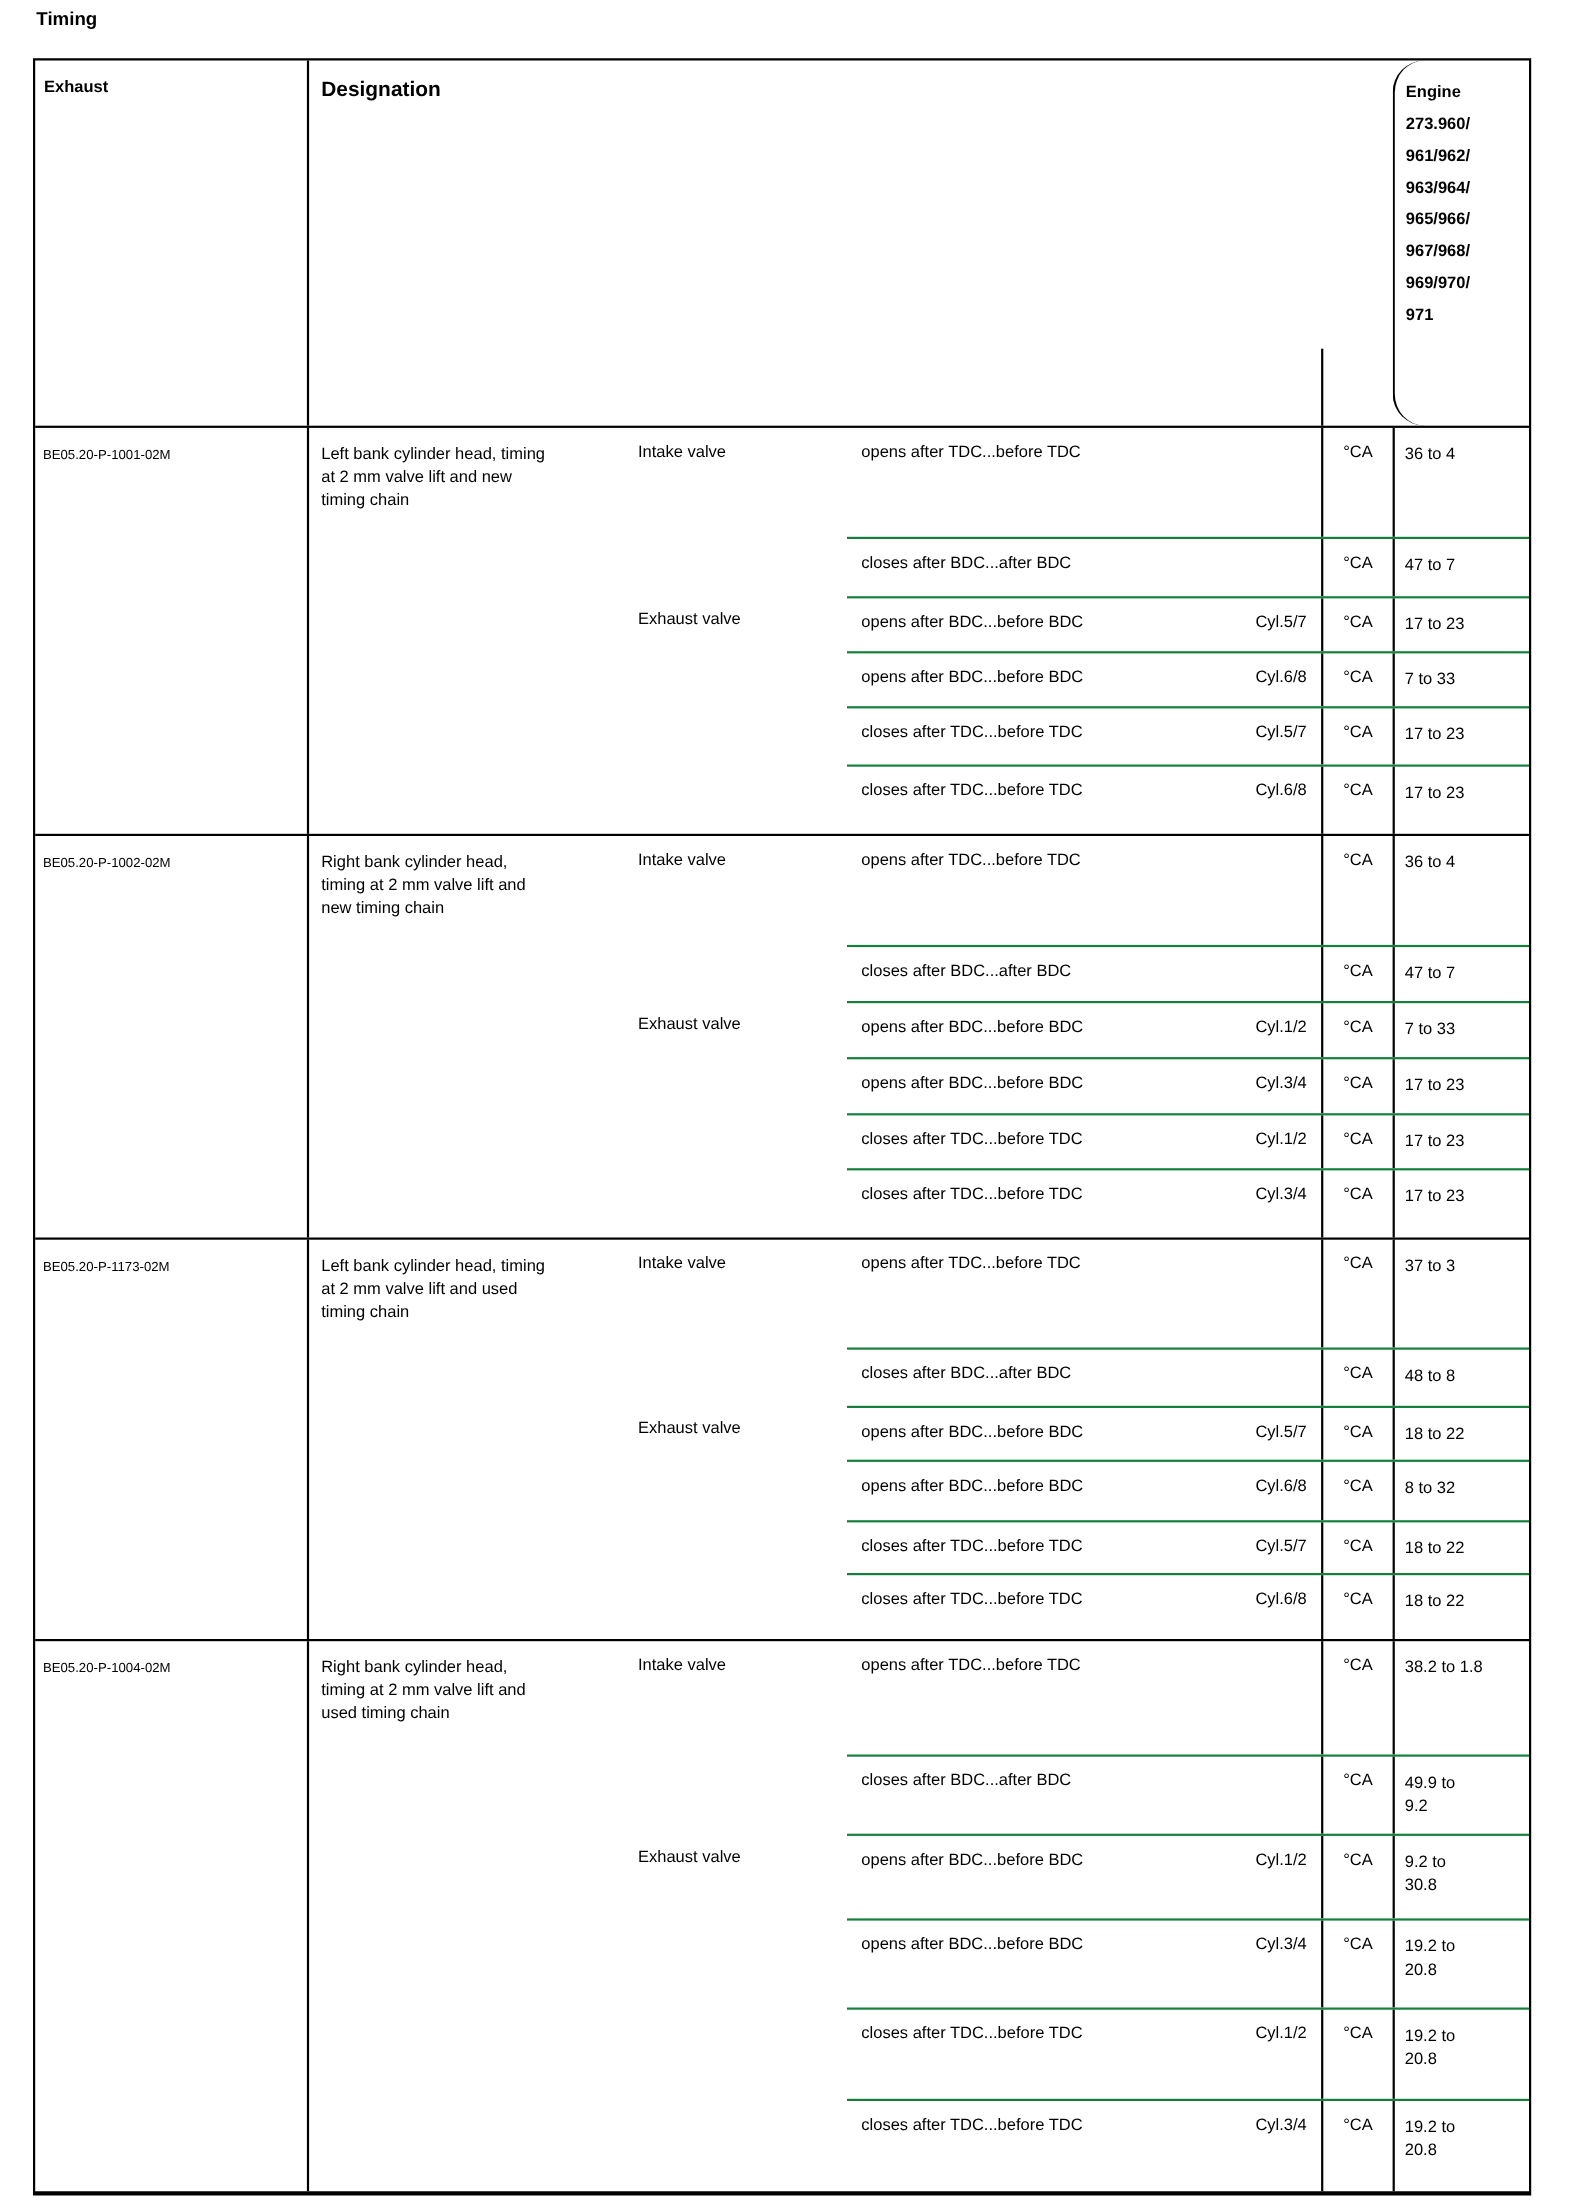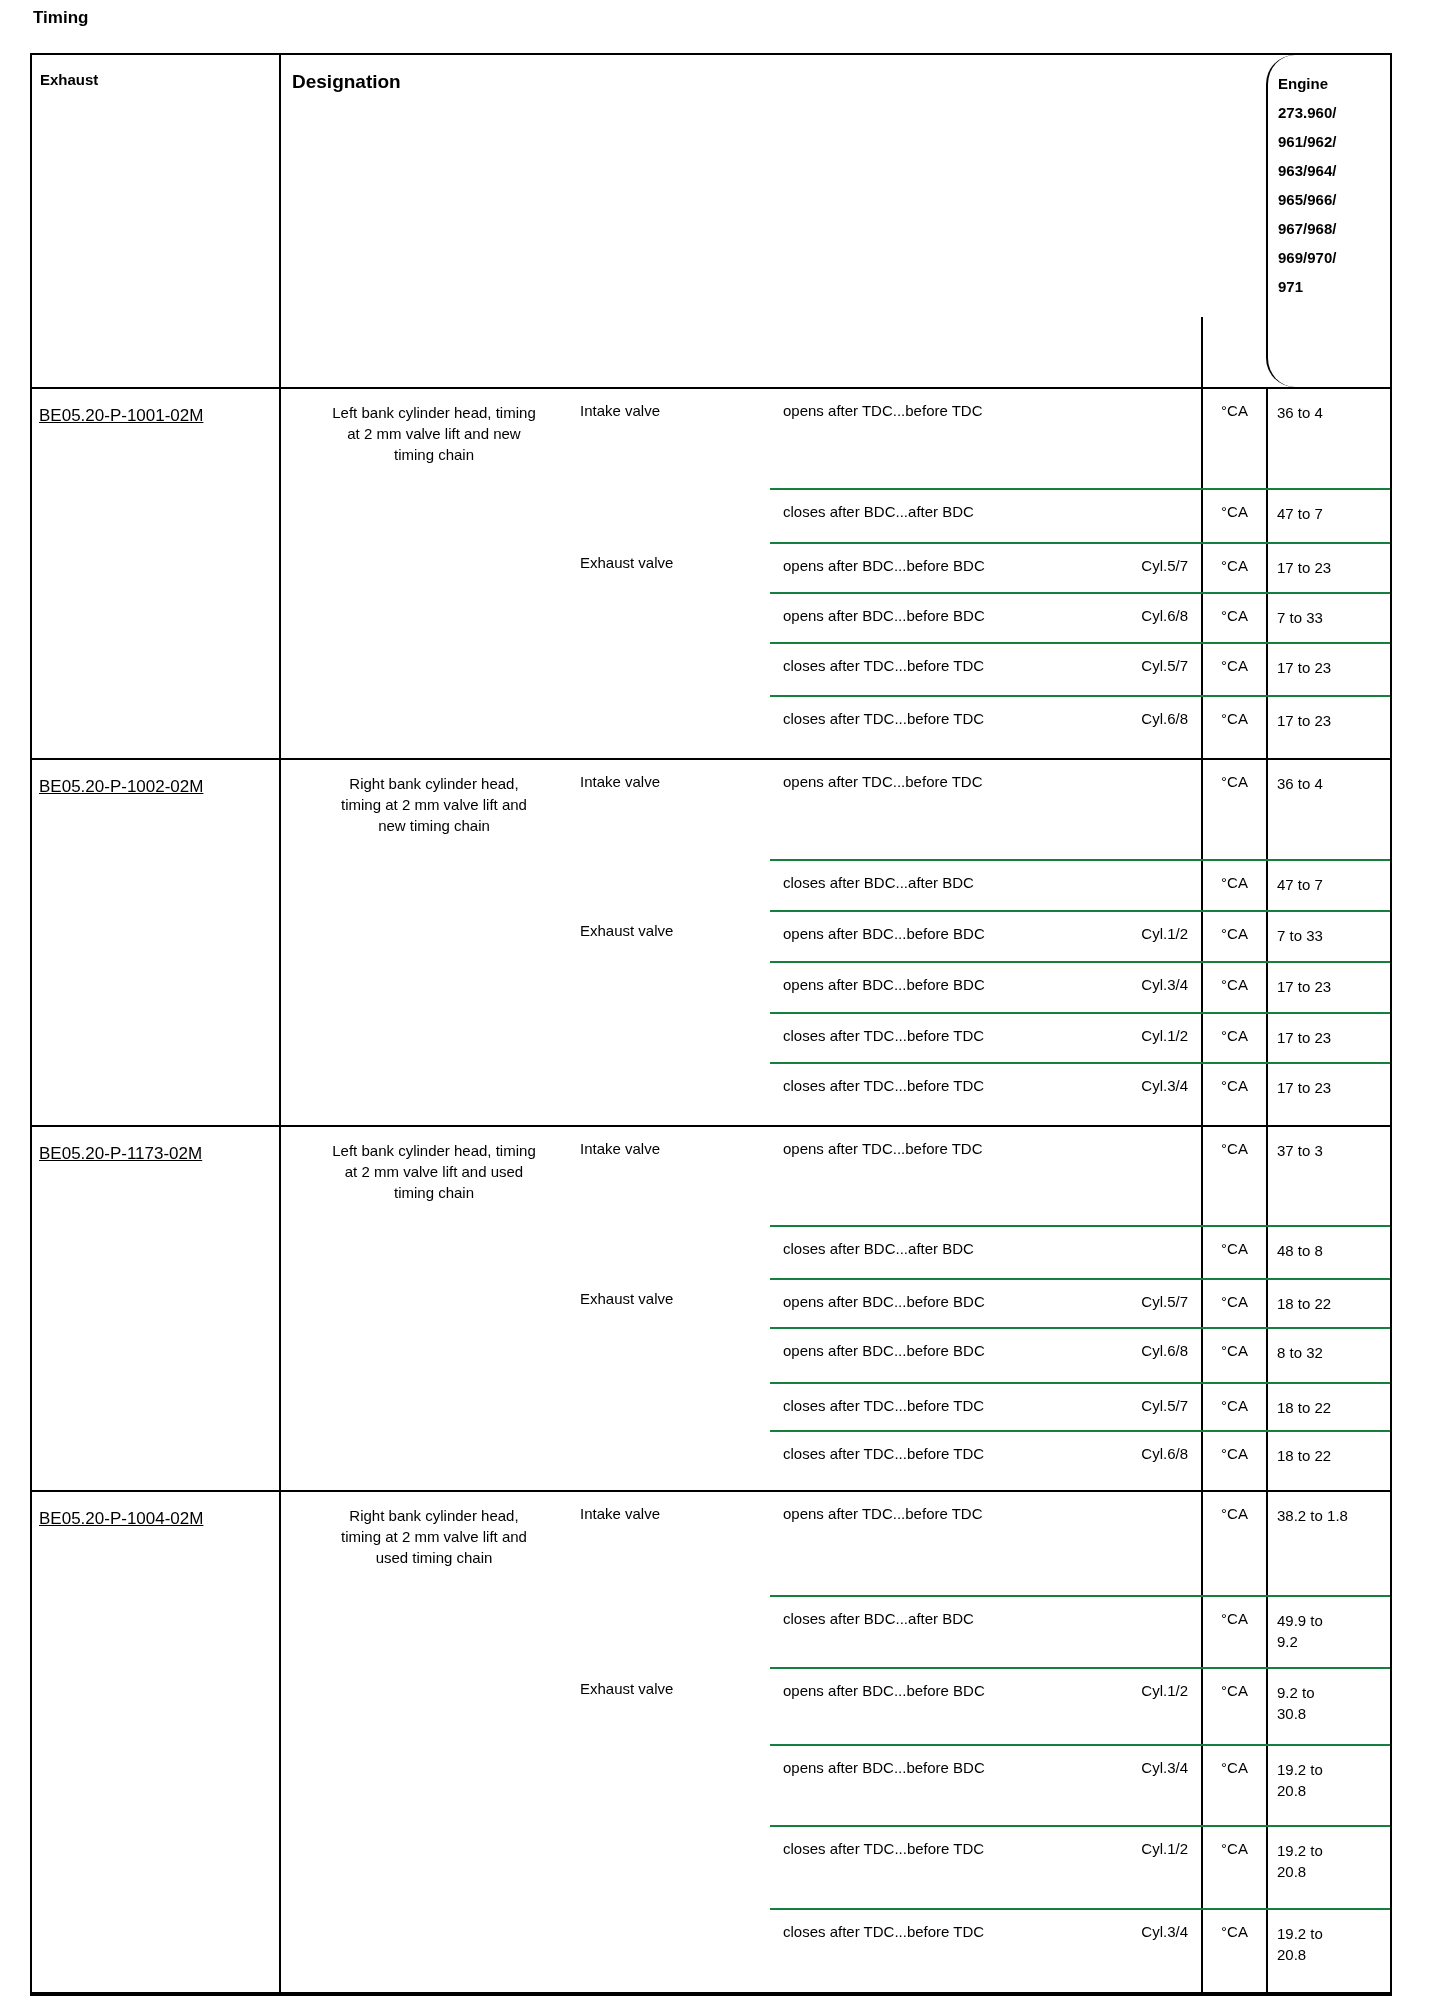--- a/index.html
+++ b/index.html
@@ -11,23 +11,23 @@
   
   .thead{position:relative;display:flex;height:334px;box-sizing:border-box;border-bottom:2px solid #000;}
   .h-number{width:247px;box-sizing:border-box;padding:16px 0 0 8px;font-size:15px;font-weight:bold;}
   .h-mid{width:987px;box-sizing:border-box;border-left:2px solid #000;padding:16px 0 0 11px;font-size:19px;font-weight:bold;}
   .h-engine{width:124px;box-sizing:border-box;border-left:2px solid #000;padding:14px 0 0 10px;
             font-size:15px;font-weight:bold;line-height:29px;white-space:pre-line;border-radius:29px;}
   .h-unit-stub{position:absolute;left:1169px;bottom:0;width:2px;height:70px;background:#000;}
   
   .trow{position:relative;display:flex;box-sizing:border-box;}
   .trow.bt{border-top:2px solid #000;}
-  .c-num{width:247px;box-sizing:border-box;padding:17px 6px 0 7px;font-size:17px;text-decoration:underline;}
+  .c-num{width:247px;box-sizing:border-box;padding:17px 6px 0 7px;font-size:12px;}
   .c-desc{width:301px;box-sizing:border-box;border-left:2px solid #000;padding:13px 4px 0 11px;
-          font-size:15px;line-height:21px;white-space:pre-line;text-align:center;}
+          font-size:15px;line-height:21px;white-space:pre-line;}
   .c-valve{position:relative;width:190px;box-sizing:border-box;font-size:15px;}
   .valve-label{position:absolute;left:0;white-space:nowrap;}
   .c-specs{width:620px;display:flex;flex-direction:column;box-sizing:border-box;}
   .srow{display:flex;box-sizing:border-box;}
   .srow + .srow{border-top:2px solid #15803d;}
   .srow.fill{flex:1 1 auto;}
   .s-text{width:431px;box-sizing:border-box;display:flex;justify-content:space-between;
           padding:13px 13px 0 13px;font-size:15px;}
   .s-cyl{white-space:nowrap;padding-left:8px;}
   .s-unit{width:65px;box-sizing:border-box;border-left:2px solid #000;padding-top:13px;

